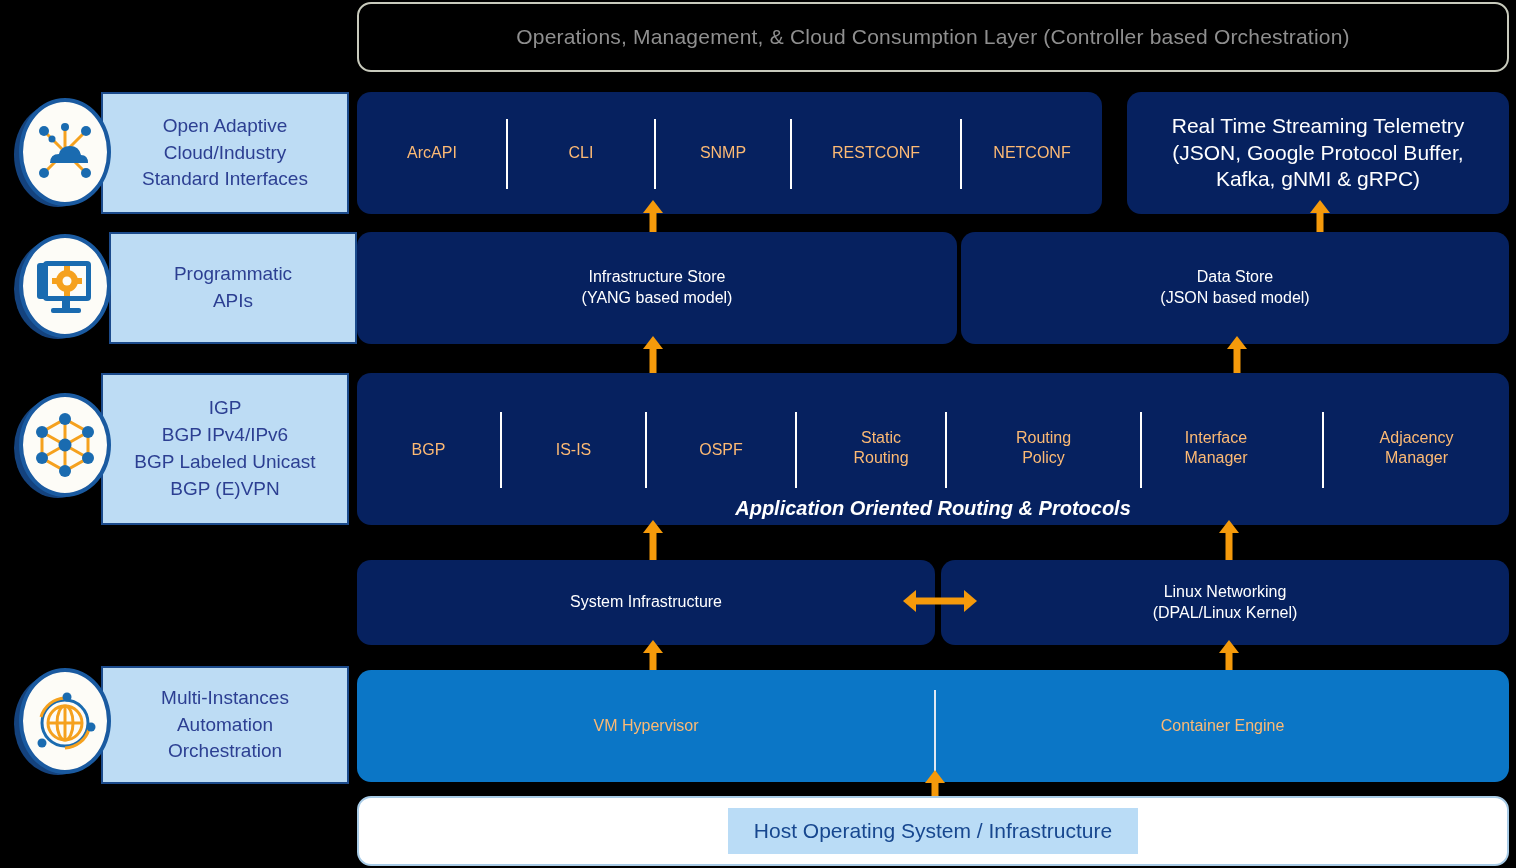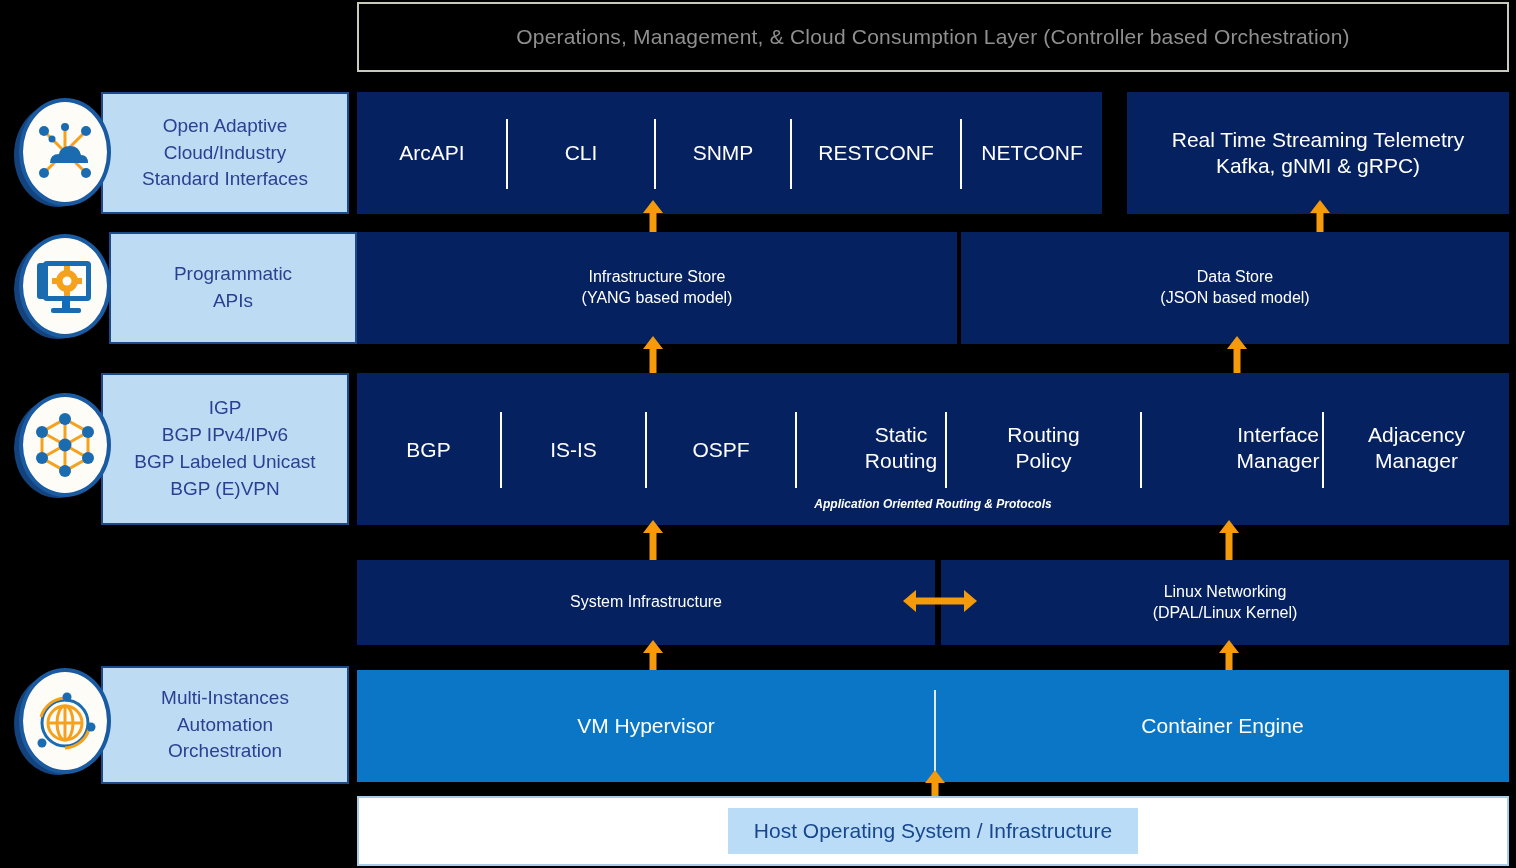--- a/index.html
+++ b/index.html
@@ -5,21 +5,21 @@
   * { box-sizing: border-box; margin: 0; padding: 0; }
   html, body {
     width: 1516px; height: 868px;
     background: #000000;
     font-family: "Liberation Sans", sans-serif;
     overflow: hidden;
   }
   #stage { position: relative; width: 1516px; height: 868px; background: #000; }
 
   
-  .abs { position: absolute; }
+  .abs { position: absolute; border-radius: 14px; }
   .navy {
     background: #06215f;
     color: #ffffff;
     display: flex; align-items: center; justify-content: center;
     text-align: center;
   }
   .lightblue-band {
     background: #0b76c6;
     color: #ffffff;
     display: flex; align-items: center; justify-content: center;
@@ -63,29 +63,29 @@
 
   
   .vdiv { position: absolute; width: 2px; background: #ffffff; }
   .vdiv-thin { position: absolute; width: 2px; background: #dfe8f3; }
 
   
   .cell {
     position: absolute;
     display: flex; align-items: center; justify-content: center;
     text-align: center;
-    color: #ffffff;
-    font-size: 21px;
+    color: #fdba74;
+    font-size: 16px;
     line-height: 1.2;
   }
   .cell-2l { line-height: 1.22; }
   .aor {
     position: absolute;
     color: #ffffff;
-    font-size: 12px;
+    font-size: 20px;
     font-style: italic;
     font-weight: bold;
     text-align: center;
   }
 
   
   .arrow-v { position: absolute; }
   .arrow-v .shaft {
     position: absolute; left: 50%; transform: translateX(-50%);
     width: 7px; background: #f59a0b;
@@ -268,20 +268,21 @@
   <div class="cell" style="left:792px; top:130px; width:168px; height:46px;">
     <span>RESTCONF</span>
   </div>
   <div class="vdiv" style="left:960px; top:119px; height:70px;"></div>
   <div class="cell" style="left:962px; top:130px; width:140px; height:46px;">
     <span>NETCONF</span>
   </div>
 
   <div class="navy abs" style="left:1127px; top:92px; width:382px; height:122px; flex-direction:column; line-height:1.26; font-size:21px;">
     <span>Real Time Streaming Telemetry</span>
+    <span>(JSON, Google Protocol  Buffer,</span>
     <span>Kafka, gNMI &amp; gRPC)</span>
   </div>
 
   <div class="arrow-v" style="left:641px; top:200px; width:24px; height:62px;">
     <div class="arrow-head-up"></div>
     <div class="shaft" style="top:11px; height:40px;"></div>
     <div class="arrow-head-down"></div>
   </div>
   <div class="arrow-v" style="left:1308px; top:200px; width:24px; height:62px;">
     <div class="arrow-head-up"></div>
@@ -316,31 +317,31 @@
   </div>
   <div class="vdiv" style="left:500px; top:412px; height:76px;"></div>
   <div class="cell cell-2l" style="left:502px; top:420px; width:143px; height:60px; flex-direction:column;">
     <span>IS-IS</span>
   </div>
   <div class="vdiv" style="left:645px; top:412px; height:76px;"></div>
   <div class="cell cell-2l" style="left:647px; top:420px; width:148px; height:60px; flex-direction:column;">
     <span>OSPF</span>
   </div>
   <div class="vdiv" style="left:795px; top:412px; height:76px;"></div>
-  <div class="cell cell-2l" style="left:797px; top:410px; width:168px; height:76px; flex-direction:column;margin-left:20px;">
+  <div class="cell cell-2l" style="left:797px; top:410px; width:168px; height:76px; flex-direction:column;">
     <span>Static</span>
     <span>Routing</span>
   </div>
   <div class="vdiv" style="left:945px; top:412px; height:76px;"></div>
   <div class="cell cell-2l" style="left:947px; top:410px; width:193px; height:76px; flex-direction:column;">
     <span>Routing</span>
     <span>Policy</span>
   </div>
   <div class="vdiv" style="left:1140px; top:412px; height:76px;"></div>
-  <div class="cell cell-2l" style="left:1204px; top:410px; width:148px; height:76px; flex-direction:column;">
+  <div class="cell cell-2l" style="left:1142px; top:410px; width:148px; height:76px; flex-direction:column;">
     <span>Interface</span>
     <span>Manager</span>
   </div>
   <div class="vdiv" style="left:1322px; top:412px; height:76px;"></div>
   <div class="cell cell-2l" style="left:1324px; top:410px; width:185px; height:76px; flex-direction:column;">
     <span>Adjacency</span>
     <span>Manager</span>
   </div>
 
   <div class="aor" style="left:357px; top:497px; width:1152px;">

